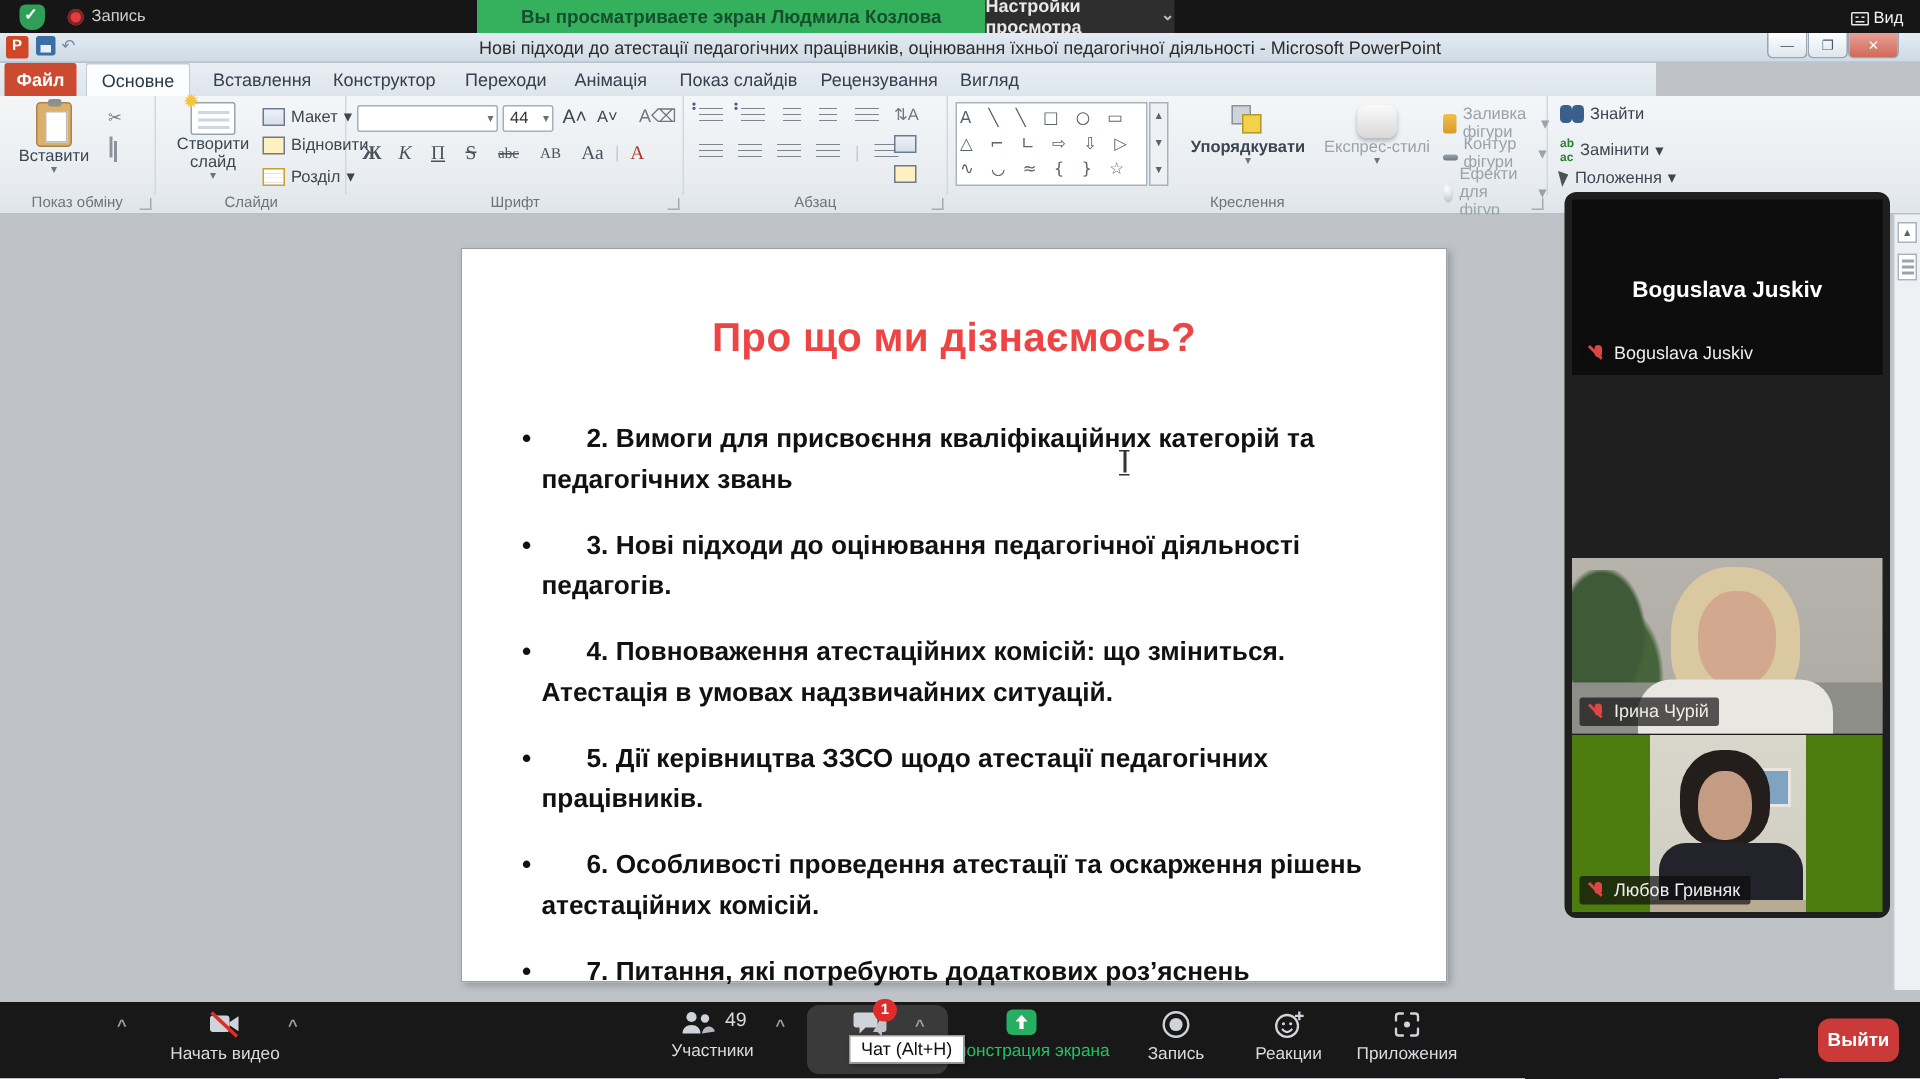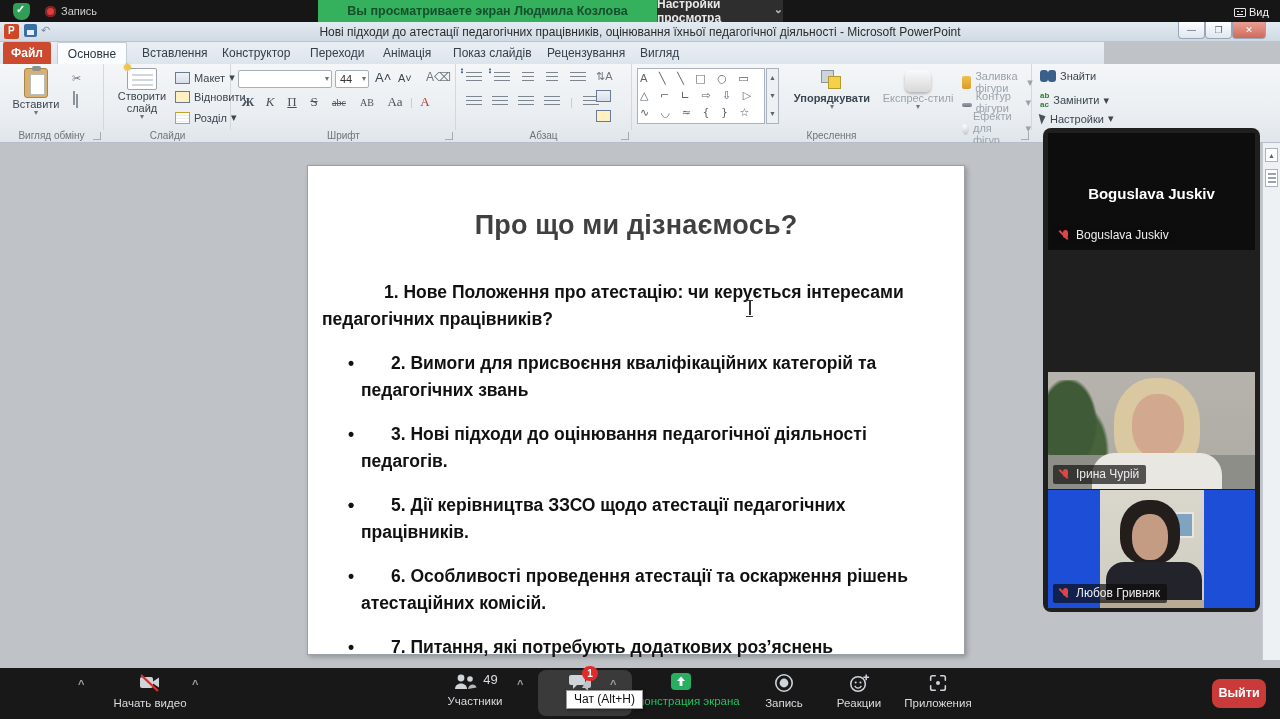--- a/index.html
+++ b/index.html
@@ -82,21 +82,21 @@
   .findico { position:relative; width:16px; height:12px; }
   .findico::before,.findico::after { content:""; position:absolute; top:0; width:8px; height:12px; background:#3a5f8a; border-radius:3px; }
   .findico::after { left:8px; }
   .replico { font-size:8px; color:#2e7d32; font-weight:bold; }
   .selico { width:0; height:0; border-left:6px solid #4a525c; border-top:4px solid transparent; border-bottom:7px solid transparent; transform:rotate(-15deg); }
   .muted-gray { color:#9aa2ab; }
 
   
   .slidearea { position:absolute; left:0; top:143px; width:1280px; height:525px; background:#bfc3c7; }
   .slide { position:absolute; left:307px; top:22px; width:658px; height:490px; background:#fff; border:1px solid #9aa0a6; box-shadow:2px 2px 5px rgba(0,0,0,.25); }
-  .slide-title { position:absolute; left:0; top:44px; width:100%; text-align:center; font-size:27px; font-weight:bold; color:#404040; letter-spacing:.2px; }
+  .slide-title { position:absolute; left:0; top:44px; width:100%; text-align:center; font-size:27px; font-weight:bold; color:#ef4444; letter-spacing:.2px; }
   .slide-list { position:absolute; left:20px; top:113px; width:600px; list-style:none; font-size:17.5px; font-weight:bold; color:#111; line-height:27px; }
   .slide-list li { position:relative; padding-left:33px; text-indent:30px; margin-bottom:17px; }
   .slide-list li.no-bullet { margin-left:-6px; padding-left:0; text-indent:62px; }
   .slide-list li .dot { position:absolute; left:20px; top:0; text-indent:0; }
   .ibeam { position:absolute; left:437px; top:134px; width:10px; height:15px; }
   .ibeam::before { content:""; position:absolute; left:4px; top:0; width:1.5px; height:15px; background:#333; }
   .ibeam::after { content:""; position:absolute; left:1px; top:0; width:7px; height:15px; border-top:1.5px solid #333; border-bottom:1.5px solid #333; }
 
   
   .pptscroll { position:absolute; left:1262px; top:143px; width:18px; height:517px; background:#eef1f4; border-left:1px solid #c4cad0; }
@@ -119,21 +119,21 @@
   .v2 .hair { position:absolute; left:52px; top:4px; width:108px; height:92px; border-radius:48% 52% 46% 46%; background:#ad7153; }
   .v2 .face { position:absolute; left:74px; top:24px; width:66px; height:78px; border-radius:46%; background:#cd9f89; }
   .v2 .glasses { position:absolute; left:84px; top:52px; width:46px; height:12px; border-top:2px solid #6e5a50; }
   .v2 .body { position:absolute; left:24px; bottom:-8px; width:168px; height:44px; border-radius:26px 26px 0 0; background:#5f6a7d; box-shadow:inset 0 0 12px #41495a; }
   .v3 { background:linear-gradient(180deg,#b6b3ac 0%,#b0ada6 70%,#92918c 100%); }
   .v3 .couch { position:absolute; left:0; bottom:0; width:100%; height:34px; background:#8e8e89; }
   .v3 .plant { position:absolute; left:-8px; top:8px; width:70px; height:110px; background:radial-gradient(ellipse at 40% 40%,#3f5a36 0 45%,transparent 50%), radial-gradient(ellipse at 60% 65%,#46633b 0 40%,transparent 46%); }
   .v3 .hair { position:absolute; left:66px; top:6px; width:86px; height:96px; border-radius:46% 46% 40% 40%; background:#d9c8a0; }
   .v3 .face { position:absolute; left:84px; top:22px; width:52px; height:64px; border-radius:46%; background:#d2a88e; }
   .v3 .body { position:absolute; left:44px; bottom:-6px; width:130px; height:42px; border-radius:22px 22px 0 0; background:#e9e7e1; }
-  .v4 { background:#1d4ed8; }
+  .v4 { background:#4d7c0f; }
   .v4 .inner { position:absolute; left:52px; top:0; width:104px; height:100%; background:linear-gradient(#d9d6cc,#cfccc0); }
   .v4 .frame { position:absolute; left:110px; top:22px; width:36px; height:26px; background:#7fa3c0; border:2px solid #e8e6de; }
   .v4 .hair { position:absolute; left:72px; top:10px; width:60px; height:64px; border-radius:46% 46% 40% 40%; background:#231d1b; }
   .v4 .face { position:absolute; left:84px; top:24px; width:36px; height:46px; border-radius:46%; background:#c49c84; }
   .v4 .body { position:absolute; left:58px; bottom:-4px; width:96px; height:50px; border-radius:18px 18px 0 0; background:#23232b; }
   .v4 .desk { position:absolute; left:52px; bottom:0; width:104px; height:8px; background:#b7ab93; }
 
   
   .zbottom { position:absolute; left:0; top:668px; width:1280px; height:51px; background:#181818; z-index:50; }
   .zctrl { position:absolute; top:4px; display:flex; flex-direction:column; align-items:center; color:#d8dbe0; font-size:11.5px; }
@@ -195,21 +195,21 @@
 
     <div class="rgroup" style="left:0;width:104px">
       <div class="bigbtn" style="left:10px;top:4px;width:52px">
         <span class="clipico"></span>
         <span>Вставити</span>
         <span class="drop">▾</span>
       </div>
       <span class="smallico cut" style="left:72px;top:8px"></span>
       <span class="smallico" style="left:73px;top:28px"><span class="copyico"></span></span>
       <span class="smallico" style="left:73px;top:47px"><span class="painter"></span></span>
-      <div class="glabel">Вигляд обміну</div>
+      <div class="glabel">Показ обміну</div>
       <div class="dlg"></div>
     </div>
 
     <div class="rgroup" style="left:105px;width:126px">
       <div class="bigbtn" style="left:8px;top:4px;width:58px">
         <span class="newslideico"></span>
         <span>Створити слайд</span>
         <span class="drop">▾</span>
       </div>
       <div class="srow" style="left:70px;top:7px">
@@ -319,34 +319,33 @@
           <span class="findico"></span>
           <span>Знайти</span>
         </div>
       <div class="srow" style="left:8px;top:27px">
           <span class="replico">ab<br>ac</span>
           <span>Замінити</span>
           <span class="drop">▾</span>
         </div>
       <div class="srow" style="left:8px;top:48px">
           <span class="selico"></span>
-          <span>Настройки</span>
+          <span>Положення</span>
           <span class="drop">▾</span>
         </div>
     </div>
   </div>
 
   <div class="slidearea">
     <div class="slide">
       <div class="slide-title">Про що ми дізнаємось?</div>
       <ul class="slide-list">
-        <li class="no-bullet"><span>1. Нове Положення про атестацію: чи керується інтересами педагогічних працівників?</span></li>
         <li><span class="dot">•</span><span>2. Вимоги для присвоєння кваліфікаційних категорій та педагогічних звань</span></li>
         <li><span class="dot">•</span><span>3. Нові підходи до оцінювання педагогічної діяльності педагогів.</span></li>
-        <li><span class="dot">•</span></li>
+        <li><span class="dot">•</span><span>4. Повноваження атестаційних комісій: що зміниться. Атестація в умовах надзвичайних ситуацій.</span></li>
         <li><span class="dot">•</span><span>5. Дії керівництва ЗЗСО щодо атестації педагогічних працівників.</span></li>
         <li><span class="dot">•</span><span>6. Особливості проведення атестації та оскарження рішень атестаційних комісій.</span></li>
         <li><span class="dot">•</span><span>7. Питання, які потребують додаткових роз’яснень</span></li>
       </ul>
       <div class="ibeam"></div>
     </div>
   </div>
 
   <div class="pptscroll">
     <div class="up">▲</div>

